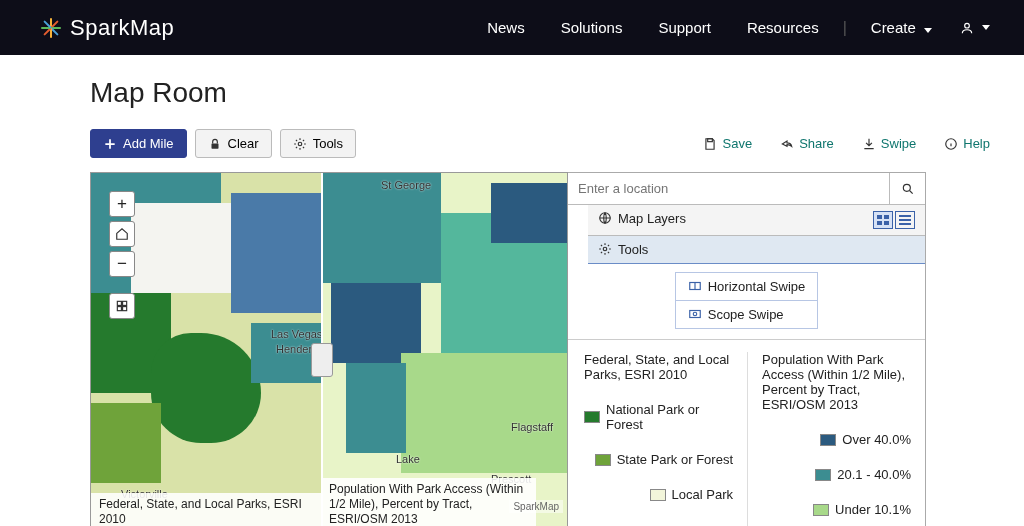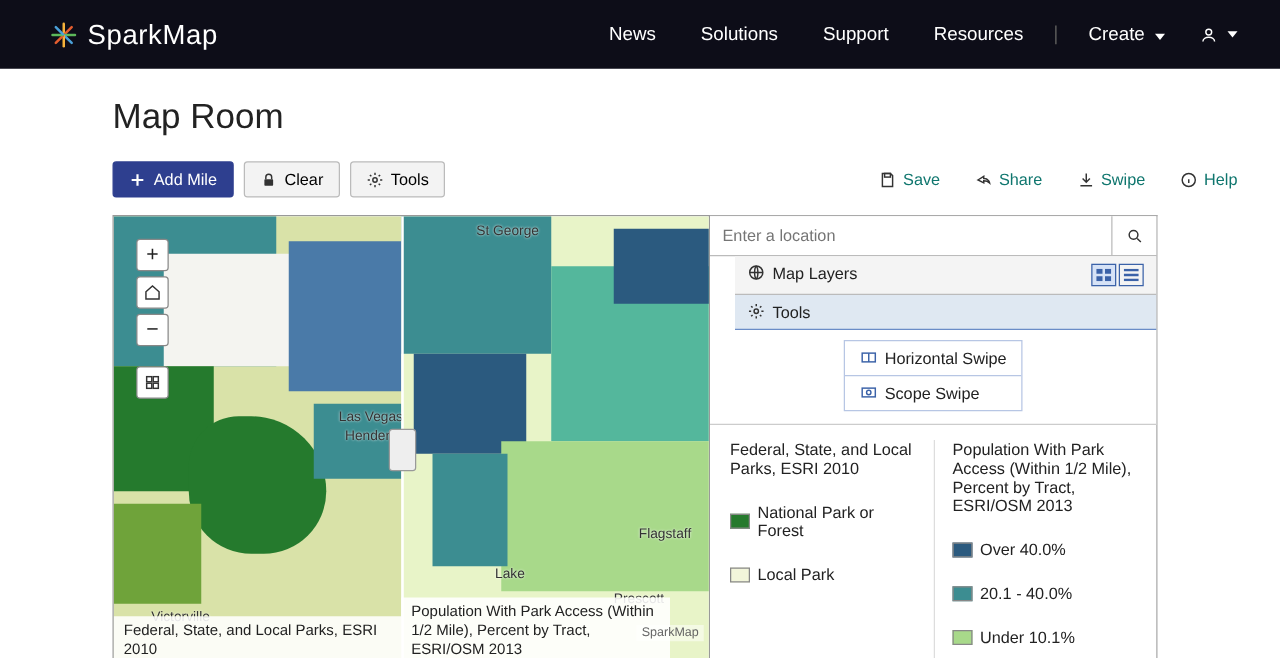--- a/index.html
+++ b/index.html
@@ -65,21 +65,21 @@
 
   .tools-body { padding:8px 0 10px 0; background:#fff; border-bottom:1px solid #ccc; display:flex; justify-content:center; }
   .swipe-menu { border:1px solid #b7c6e4; }
   .swipe-opt { padding:6px 12px; font-size:13px; display:flex; gap:6px; cursor:pointer; }
   .swipe-opt + .swipe-opt { border-top:1px solid #b7c6e4; }
 
   .legend-row { flex:1; display:flex; padding:12px 14px 12px 16px; gap:14px; font-size:13px; overflow:hidden; }
   .legend-col { flex:1; }
   .legend-divider { width:1px; background:#ddd; }
   .legend-title { margin-bottom:6px; }
-  .legend-item { display:flex; align-items:center; gap:6px; margin:20px 0; }
+  .legend-item { display:flex; align-items:center; gap:6px; margin:20px 0;justify-content:flex-end; }
   .swatch { width:16px; height:12px; border:1px solid #888; flex-shrink:0; }
 
   .icon-svg { width:14px; height:14px; }
 </style>
 </head>
 <body>
 
 <div class="topnav">
   <div class="logo">
     <span class="logo-icon" id="logo-icon">
@@ -292,20 +292,24 @@
 
       <div class="legend-row">
         <div class="legend-col">
           <div class="legend-title">Federal, State, and Local Parks, ESRI 2010</div>
           <div id="legend-left-items">
               <div class="legend-item">
                 <span class="swatch" style="background: rgb(37, 122, 45);"></span>
                 <span>National Park or Forest</span>
               </div>
               <div class="legend-item">
+                <span class="swatch" style="background: rgb(111, 163, 58);"></span>
+                <span>State Park or Forest</span>
+              </div>
+              <div class="legend-item">
                 <span class="swatch" style="background: rgb(242, 245, 218);"></span>
                 <span>Local Park</span>
               </div>
             </div>
         </div>
         <div class="legend-divider"></div>
         <div class="legend-col">
           <div class="legend-title">Population With Park Access (Within 1/2 Mile), Percent by Tract, ESRI/OSM 2013</div>
           <div id="legend-right-items">
               <div class="legend-item">

